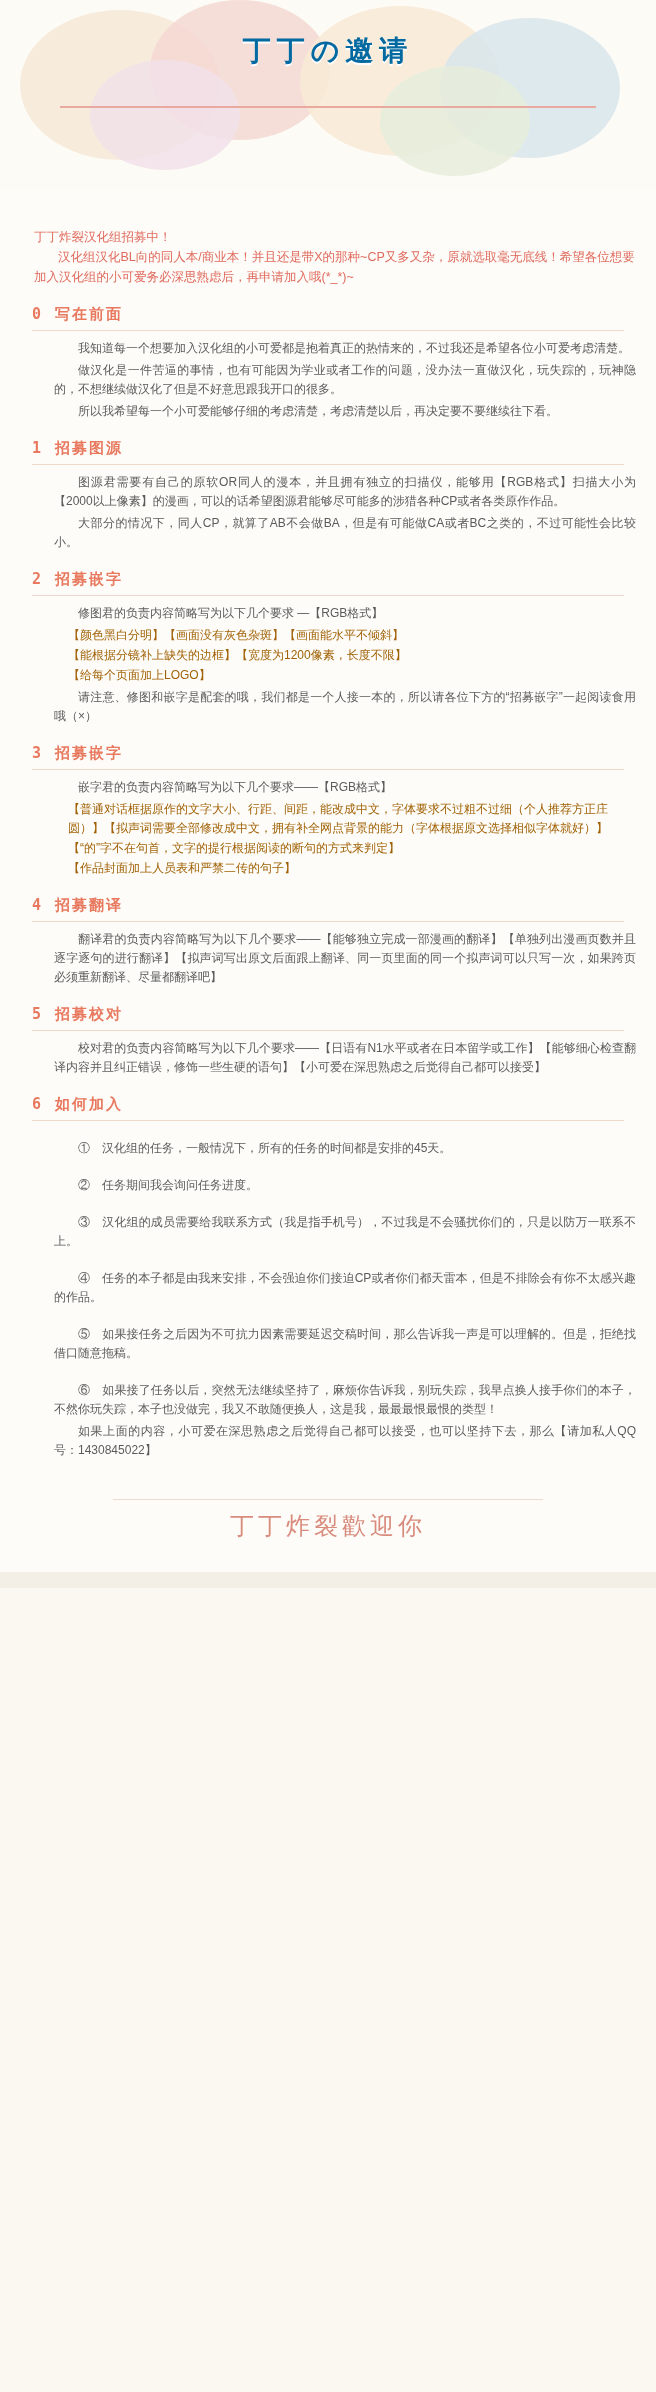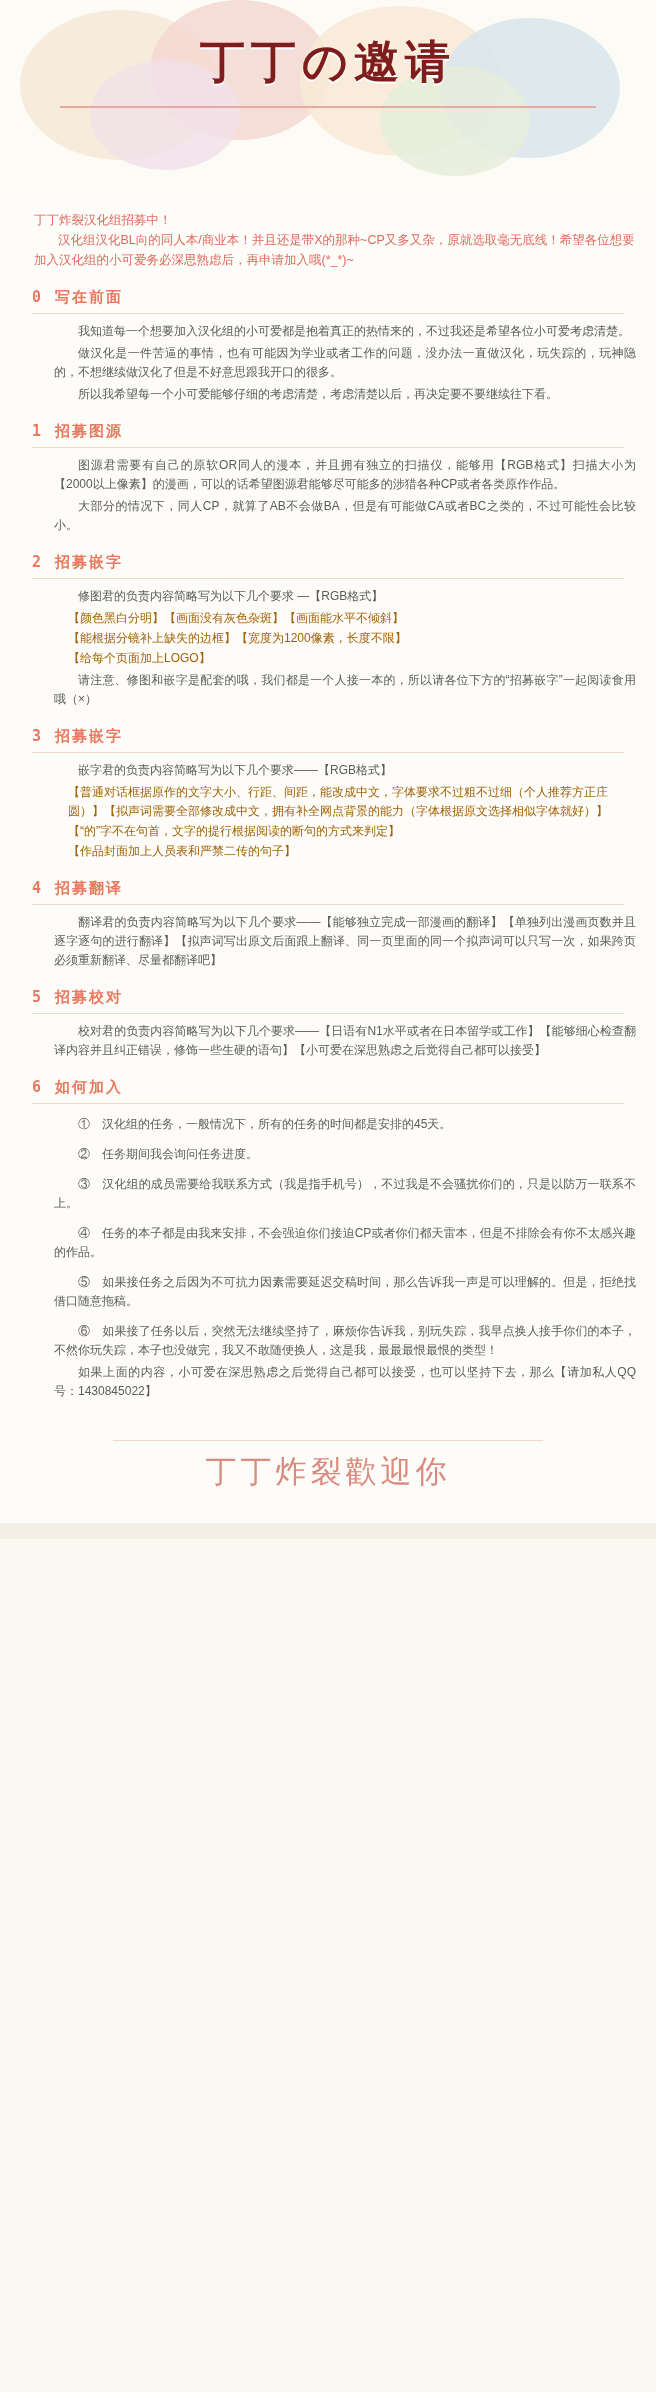--- a/index.html
+++ b/index.html
@@ -33,23 +33,23 @@
   .blob.b2{width:180px;height:140px;left:150px;top:0px;background:#f5d9d3;}
   .blob.b3{width:200px;height:150px;left:300px;top:6px;background:#f9ead6;}
   .blob.b4{width:180px;height:140px;left:440px;top:18px;background:#d9e6ec;}
   .blob.b5{width:150px;height:110px;left:90px;top:60px;background:#f2e2ea;}
   .blob.b6{width:150px;height:110px;left:380px;top:66px;background:#e7eedd;}
   .header-title{
     position:absolute;
     left:0;right:0;top:32px;
     text-align:center;
     font-family:Liberation Serif, serif;
-    font-size:45px;
+    font-size:28px;
     letter-spacing:6px;
-    color:#7f1d1d;
+    color:#0369a1;
     font-weight:bold;
     text-shadow:0 2px 0 #fff;
   }
   .title-rule{
     position:absolute;
     left:60px;right:60px;top:106px;
     height:2px;background:#e9a99f;
   }
   .header-sub{
     position:absolute;
@@ -62,21 +62,21 @@
   }
   
   .content{
     padding:14px 20px 10px 20px;
     background:#fdfcf8;
   }
   .lead{
     color:#e06a5e;
     font-size:12.5px;
     line-height:20px;
-    margin:6px 0 4px 14px;
+    margin:23px 0 4px 14px;
   }
   .lead .l2{
     display:block;
     text-indent:24px;
   }
   .section{margin-top:18px;}
   .sec-head{
     display:flex;
     align-items:baseline;
     gap:14px;
@@ -100,36 +100,36 @@
     margin:6px 12px 8px 12px;
   }
   .para{
     font-size:12px;
     line-height:19px;
     color:#5b5b5b;
     margin:3px 0 3px 34px;
     text-indent:24px;
     text-align:justify;
   }
-  .para.tight{margin-top:11px;margin-bottom:1px;}
+  .para.tight{margin-top:18px;margin-bottom:1px;}
   .sub-line{
     font-size:12px;
     line-height:19px;
     color:#a16207;
     margin:1px 0 1px 48px;
     text-indent:0;
   }
   .footer{
     text-align:center;
     padding:26px 0 30px 0;
     background:#fdfcf8;
   }
   .footer-text{
     font-family:"DejaVu Sans", sans-serif;
-    font-size:31px;
+    font-size:24px;
     color:#d98b7d;
     letter-spacing:4px;
   }
   .footer-rule{
     width:430px;margin:0 auto 10px auto;height:1px;background:#eddcce;
   }
   .bottom-bar{
     height:16px;background:#f3efe7;
   }
 </style>

